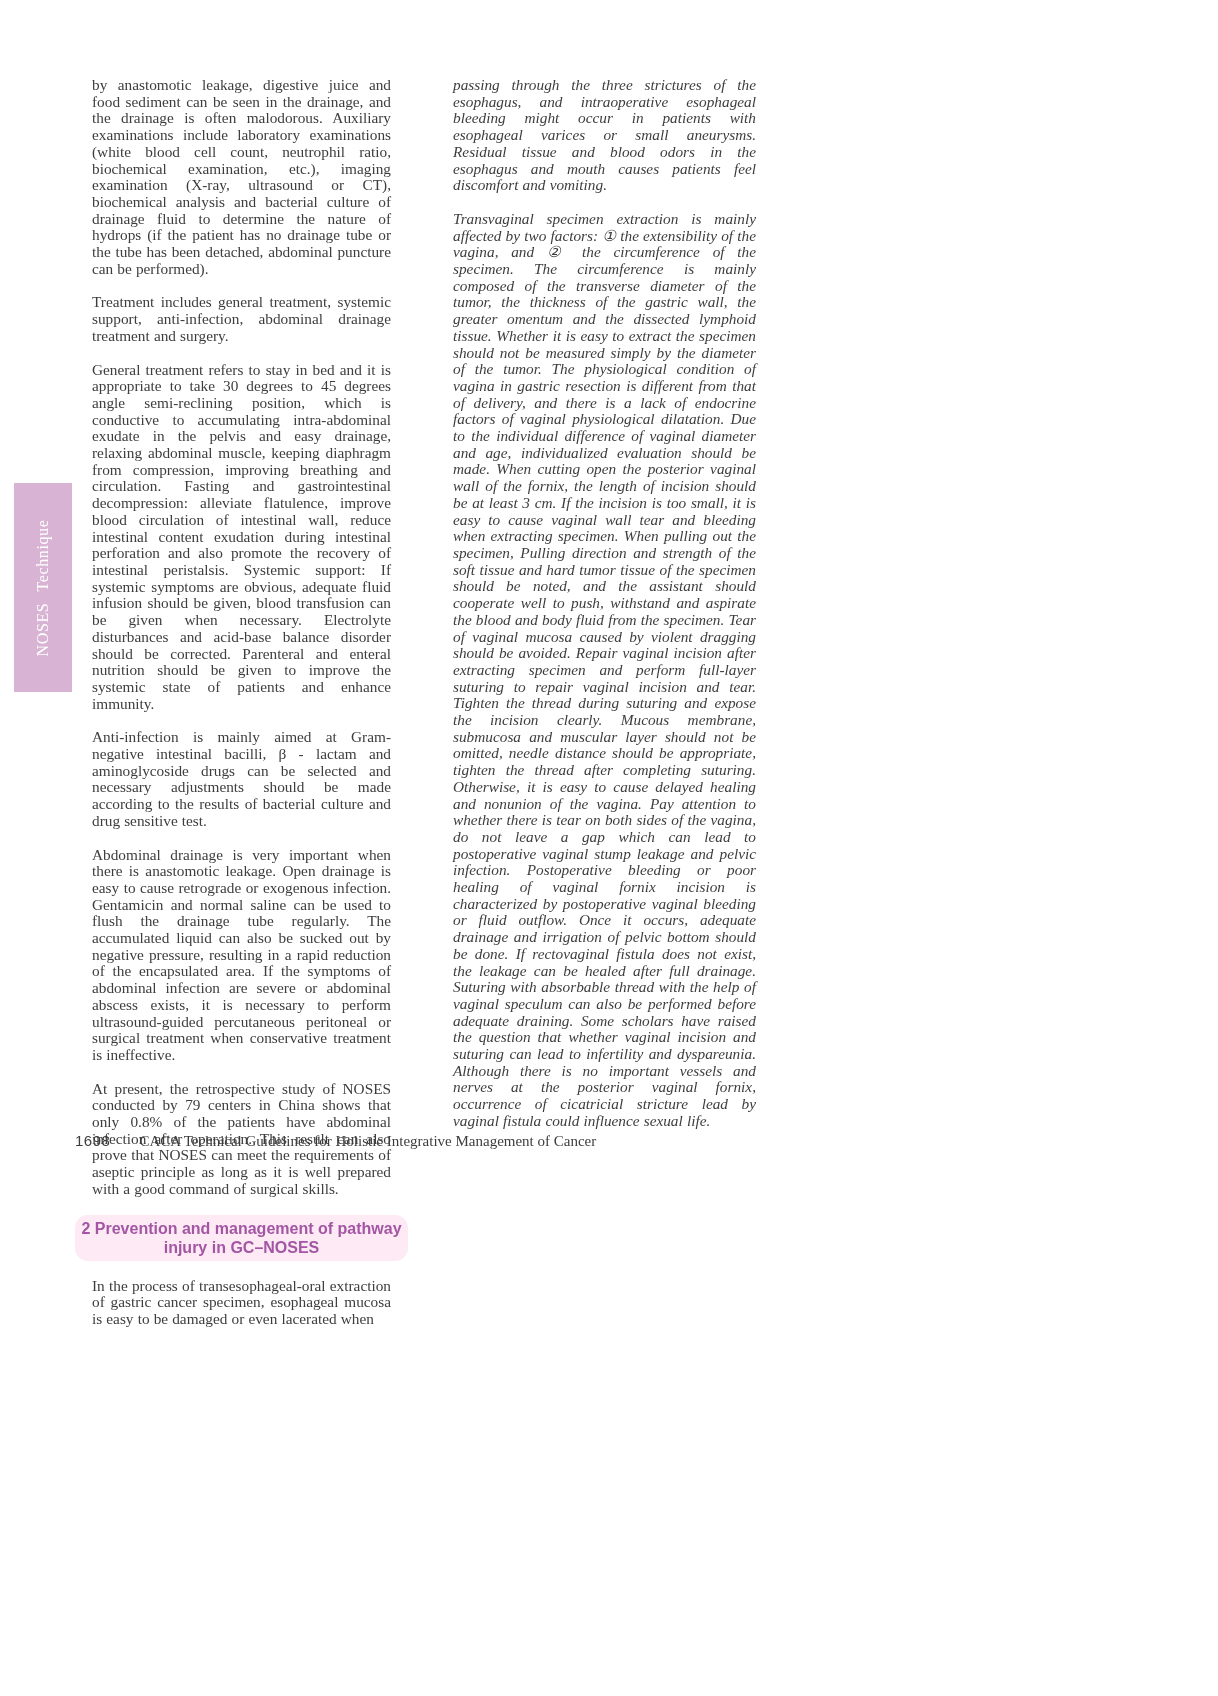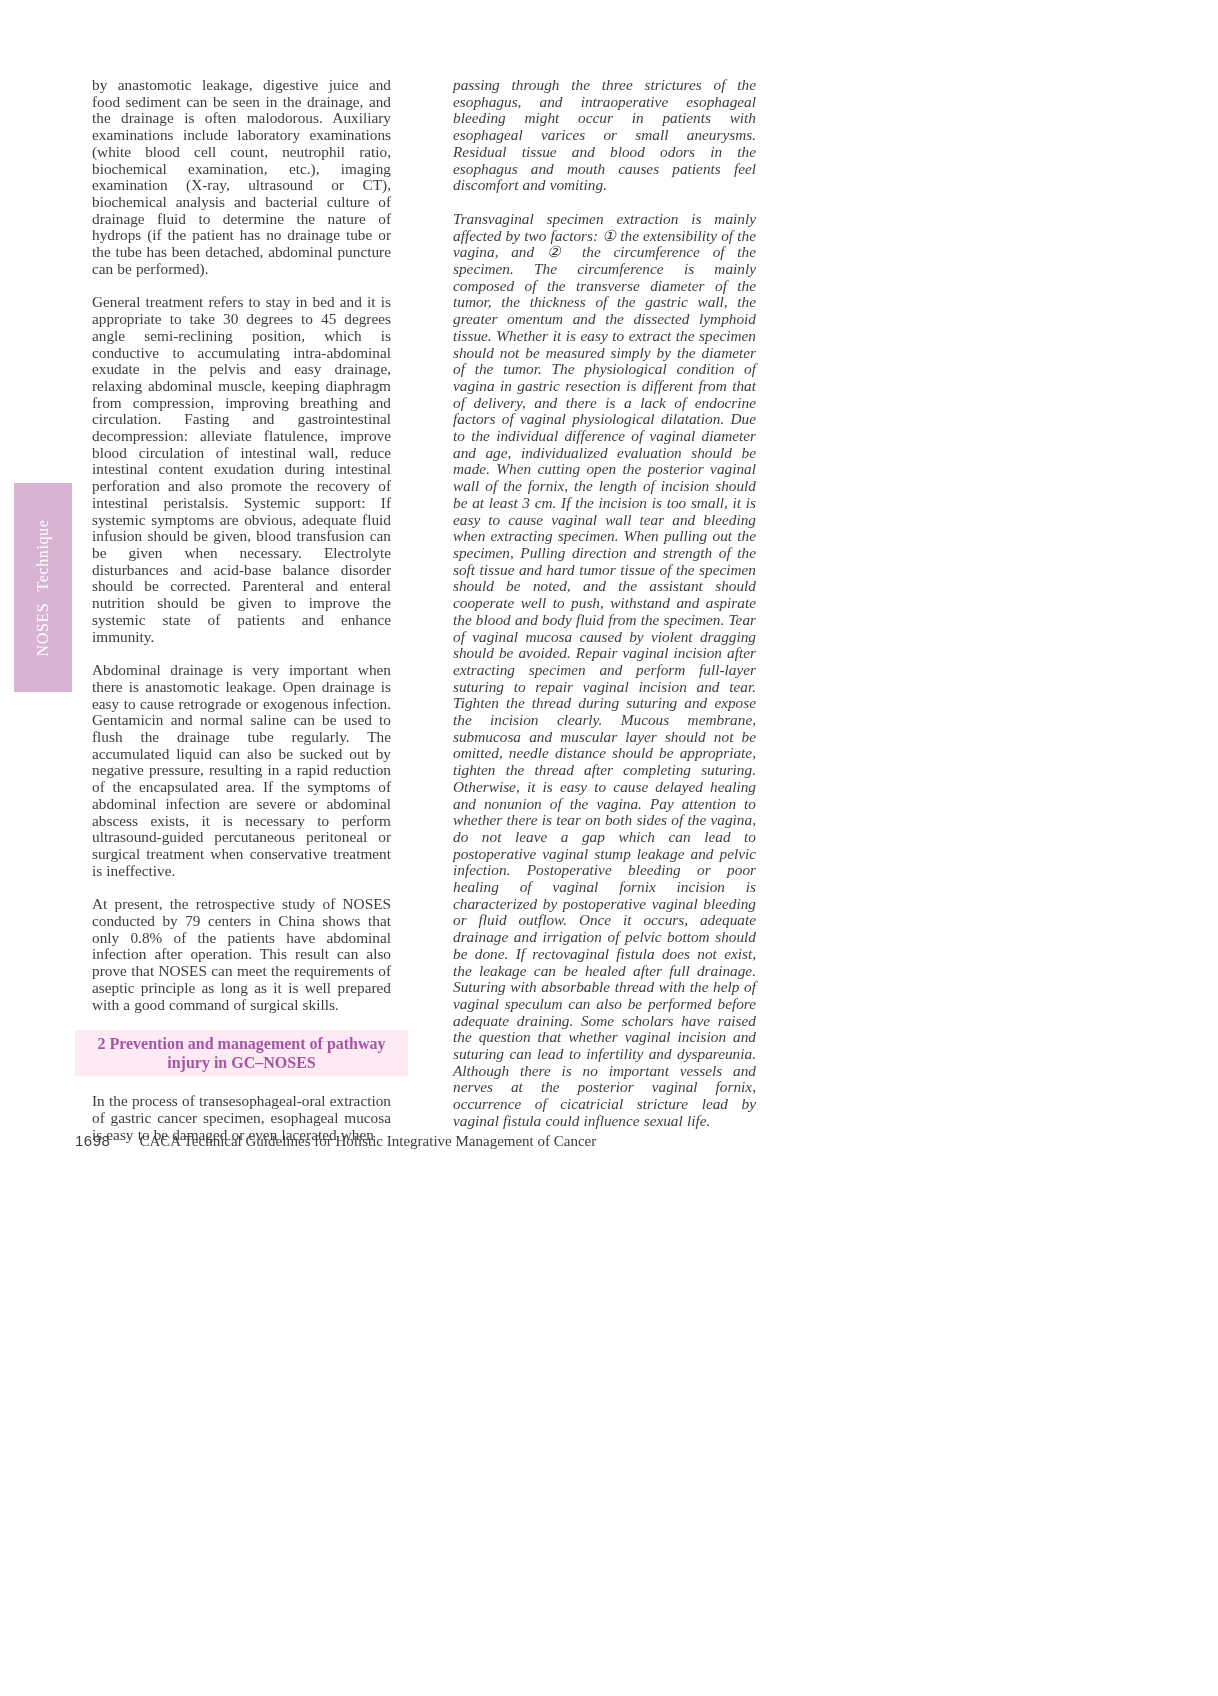--- a/index.html
+++ b/index.html
@@ -20,22 +20,22 @@
   .content { position:absolute; left:75px; top:60px; width:698px; display:flex; }
   .col-left { width:333px; }
   .col-right { width:337px; margin-left:28px;font-style:italic; }
   .col p {
     margin:17px; text-align:justify; font-size:15.3px; line-height:16.7px;
     hyphens:auto; -webkit-hyphens:auto; word-spacing:0.3px;
   }
   .section-heading {
     margin:7px 0 6px 0; padding:4px 6px;
     background:#fdeaf4; color:#a356a4;
-    font-family:Liberation Serif, serif; font-weight:bold;
-    font-size:16px; line-height:19px; text-align:center;
+    font-family:Liberation Sans, sans-serif; font-weight:bold;
+    font-size:16px; line-height:19px; text-align:center;border-radius:13px;
   }
   .footer {
     position:absolute; left:75px; top:1132px;
     display:flex; align-items:baseline; color:#3d3d3d;
   }
   .page-num { font-family:"Liberation Sans", sans-serif; font-size:15px; letter-spacing:0.5px; }
   .footer-title { font-family:"Liberation Serif", serif; font-size:15px; margin-left:29px; }
 </style>
 </head>
 <body>
@@ -43,21 +43,23 @@
 <div class="page">
 
   <div class="side-tab">
     <span class="side-tab-label">NOSES Technique</span>
   </div>
 
   <div class="content">
 
     <div class="col col-left">
       <p>by anastomotic leakage, digestive juice and food sediment can be seen in the drainage, and the drainage is often malodorous. Auxiliary examinations include laboratory examinations (white blood cell count, neutrophil ratio, biochemical examination, etc.), imaging examination (X-ray, ultrasound or CT), biochemical analysis and bacterial culture of drainage fluid to determine the nature of hydrops (if the patient has no drainage tube or the tube has been detached, abdominal puncture can be performed).</p>
+      <p>Treatment includes general treatment, systemic support, anti-infection, abdominal drainage treatment and surgery.</p>
       <p>General treatment refers to stay in bed and it is appropriate to take 30 degrees to 45 degrees angle semi-reclining position, which is conductive to accumulating intra-abdominal exudate in the pelvis and easy drainage, relaxing abdominal muscle, keeping diaphragm from compression, improving breathing and circulation. Fasting and gastrointestinal decompression: alleviate flatulence, improve blood circulation of intestinal wall, reduce intestinal content exudation during intestinal perforation and also promote the recovery of intestinal peristalsis. Systemic support: If systemic symptoms are obvious, adequate fluid infusion should be given, blood transfusion can be given when necessary. Electrolyte disturbances and acid-base balance disorder should be corrected. Parenteral and enteral nutrition should be given to improve the systemic state of patients and enhance immunity.</p>
+      <p>Anti-infection is mainly aimed at Gram-negative intestinal bacilli, β - lactam and aminoglycoside drugs can be selected and necessary adjustments should be made according to the results of bacterial culture and drug sensitive test.</p>
       <p>Abdominal drainage is very important when there is anastomotic leakage. Open drainage is easy to cause retrograde or exogenous infection. Gentamicin and normal saline can be used to flush the drainage tube regularly. The accumulated liquid can also be sucked out by negative pressure, resulting in a rapid reduction of the encapsulated area. If the symptoms of abdominal infection are severe or abdominal abscess exists, it is necessary to perform ultrasound-guided percutaneous peritoneal or surgical treatment when conservative treatment is ineffective.</p>
       <p>At present, the retrospective study of NOSES conducted by 79 centers in China shows that only 0.8% of the patients have abdominal infection after operation. This result can also prove that NOSES can meet the requirements of aseptic principle as long as it is well prepared with a good command of surgical skills.</p>
 
       <div class="section-heading">2 Prevention and management of pathway injury in GC–NOSES</div>
 
       <p>In the process of transesophageal-oral extraction of gastric cancer specimen, esophageal mucosa is easy to be damaged or even lacerated when</p>
     </div>
 
     <div class="col col-right">
       <p>passing through the three strictures of the esophagus, and intraoperative esophageal bleeding might occur in patients with esophageal varices or small aneurysms. Residual tissue and blood odors in the esophagus and mouth causes patients feel discomfort and vomiting.</p>

